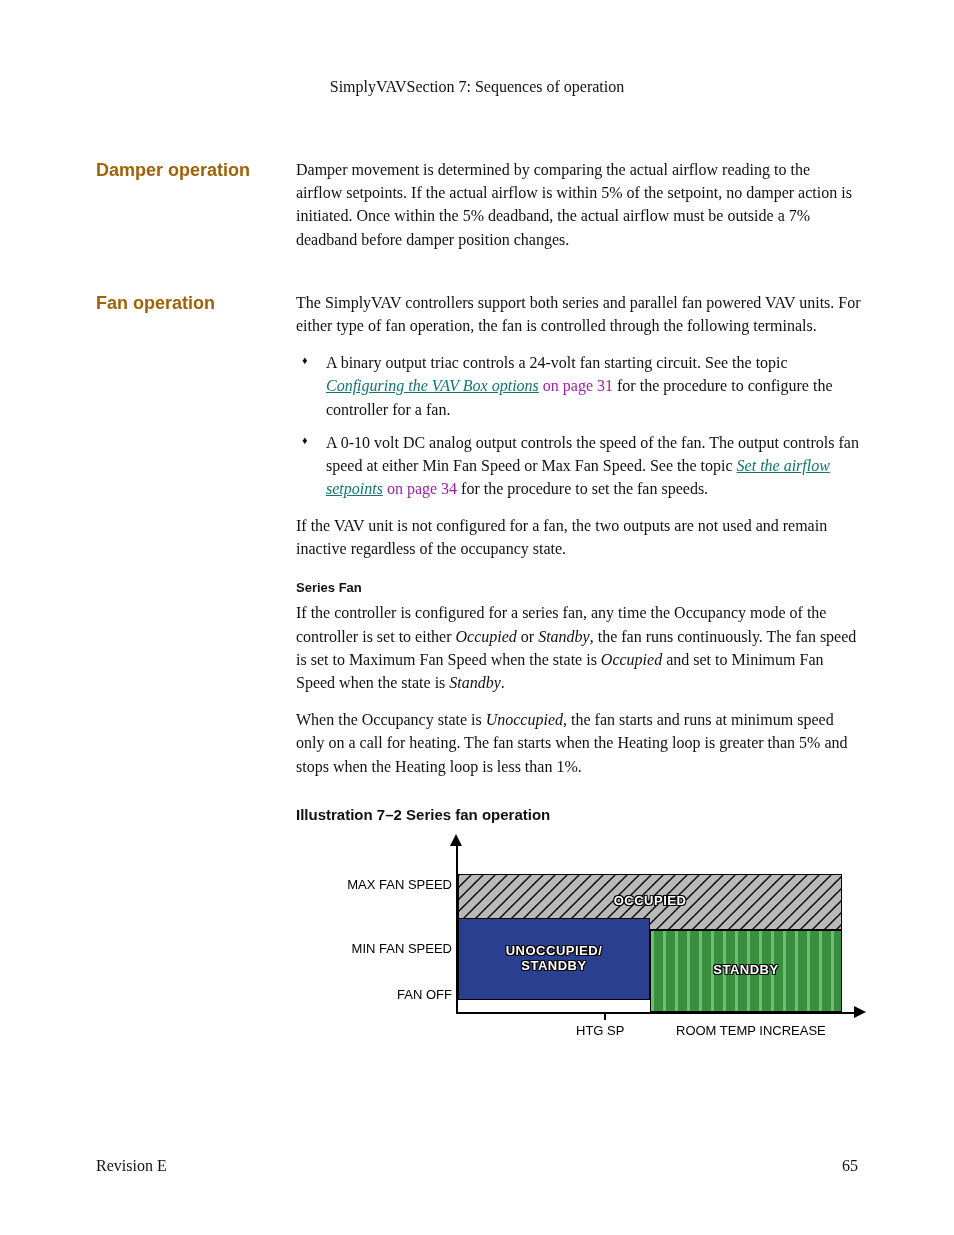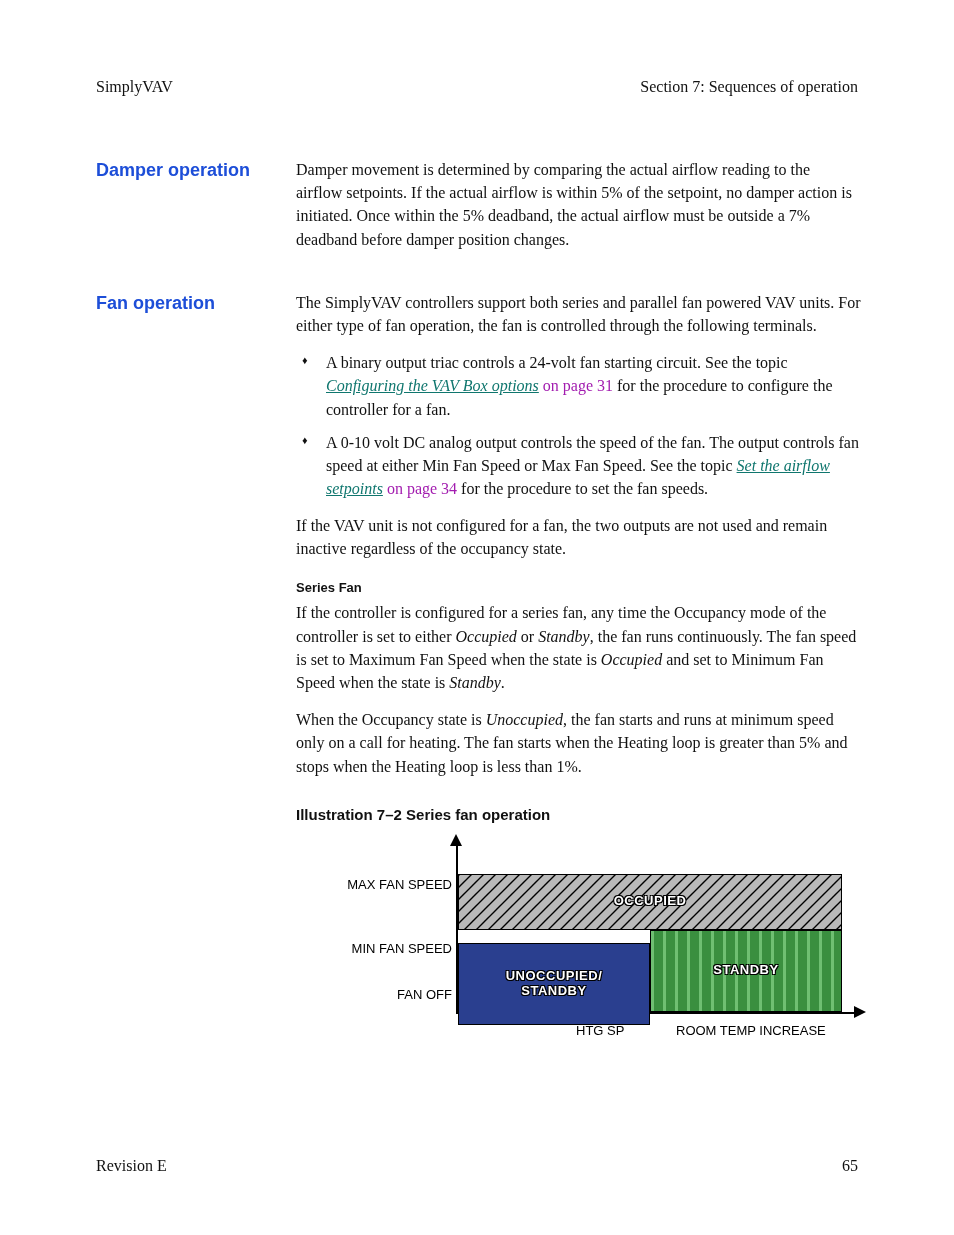--- a/index.html
+++ b/index.html
@@ -11,36 +11,36 @@
   }
   .page {
     width: 954px;
     height: 1235px;
     box-sizing: border-box;
     padding: 78px 96px 60px 96px;
     position: relative;
   }
   .running-head {
     display: flex;
-    justify-content: space-between;
+    justify-content: center;
     font-size: 16px;
     margin-bottom: 62px;
   }
   .section-row {
     display: flex;
     align-items: flex-start;
     margin-bottom: 26px;
   }
   .side-heading {
     width: 200px;
     flex: 0 0 200px;
     font-family: Optima, Candara, "Segoe UI", sans-serif;
     font-weight: 700;
     font-size: 18px;
-    color: #1d4ed8;
+    color: #a16207;
     line-height: 1.35;
   }
   .body-col {
     flex: 1 1 auto;
     font-size: 16px;
     line-height: 1.45;
   }
   .body-col p { margin: 0 0 14px 0; }
   .body-col ul {
     margin: 0 0 14px 0;
@@ -159,21 +159,21 @@
       -1px  1px 0 #000, 1px  1px 0 #000;
   }
   
   .bar.occupied {
     left: 152px; top: 32px; width: 384px; height: 56px;
     background-color: #b9b9b9;
     border: 1px solid #000;
   }
   
   .bar.unocc {
-    left: 152px; top: 101px; width: 192px; height: 82px;
+    left: 152px; top: 76px; width: 192px; height: 82px;
     background: #2a3f8f;
     border: 1px solid #000;
   }
   
   .bar.standby {
     left: 344px; top: 88px; width: 192px; height: 82px;
     background-color: #3a8f3f;
     border: 1px solid #000;
   }
 

